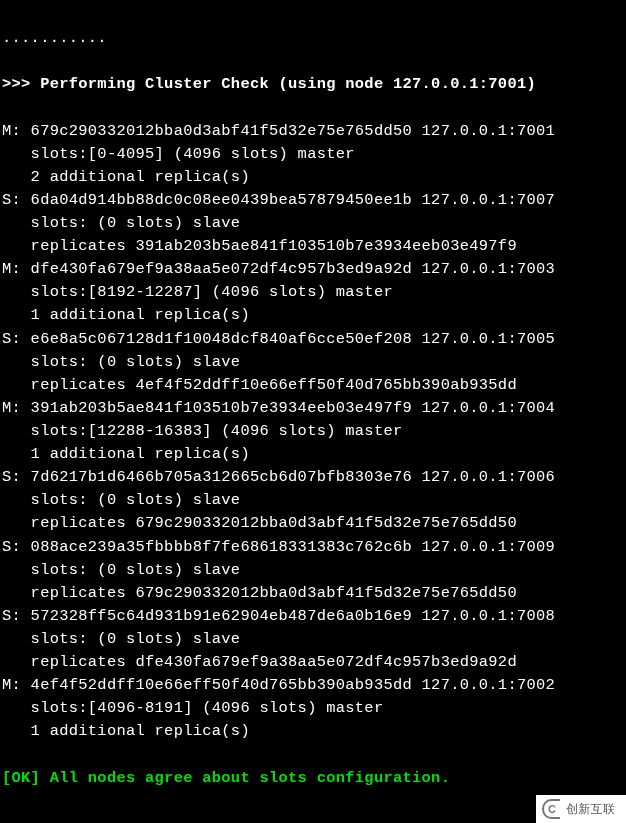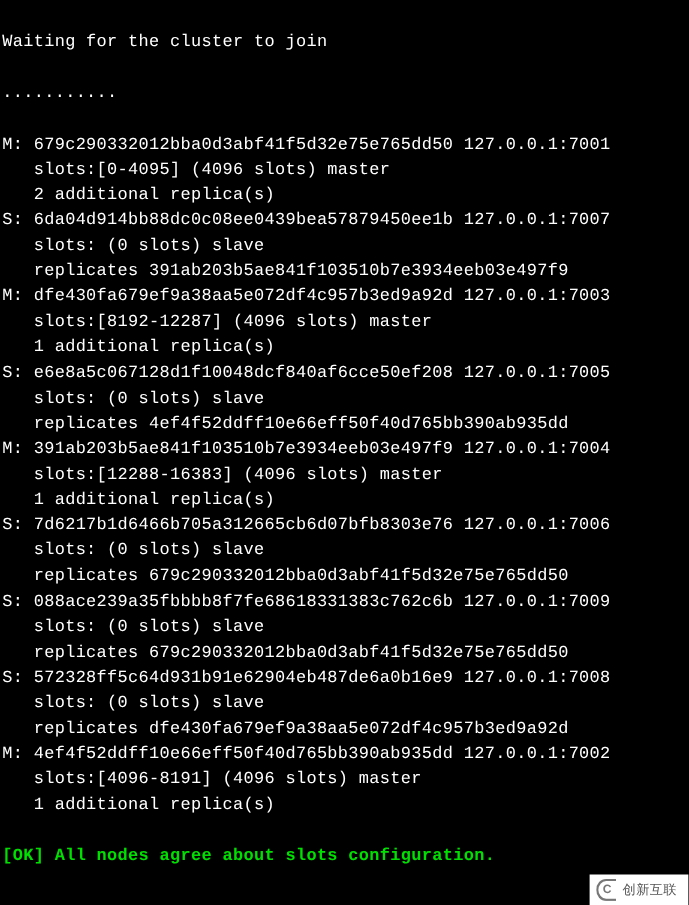--- a/index.html
+++ b/index.html
@@ -52,22 +52,22 @@
   font-weight: bold;
   font-size: 11px;
   color: #777;
   margin-right: 4px;
 }
 </style>
 </head>
 <body>
 
 <div class="terminal">
-<span class="line">Waiting for the cluster to join</span>
 <span class="line">...........</span>
+<span class="line bold">&gt;&gt;&gt; Performing Cluster Check (using node 127.0.0.1:7001)</span>
 <div id="nodes"><span class="line">M: 679c290332012bba0d3abf41f5d32e75e765dd50 127.0.0.1:7001</span><span class="line">   slots:[0-4095] (4096 slots) master</span><span class="line">   2 additional replica(s)</span><span class="line">S: 6da04d914bb88dc0c08ee0439bea57879450ee1b 127.0.0.1:7007</span><span class="line">   slots: (0 slots) slave</span><span class="line">   replicates 391ab203b5ae841f103510b7e3934eeb03e497f9</span><span class="line">M: dfe430fa679ef9a38aa5e072df4c957b3ed9a92d 127.0.0.1:7003</span><span class="line">   slots:[8192-12287] (4096 slots) master</span><span class="line">   1 additional replica(s)</span><span class="line">S: e6e8a5c067128d1f10048dcf840af6cce50ef208 127.0.0.1:7005</span><span class="line">   slots: (0 slots) slave</span><span class="line">   replicates 4ef4f52ddff10e66eff50f40d765bb390ab935dd</span><span class="line">M: 391ab203b5ae841f103510b7e3934eeb03e497f9 127.0.0.1:7004</span><span class="line">   slots:[12288-16383] (4096 slots) master</span><span class="line">   1 additional replica(s)</span><span class="line">S: 7d6217b1d6466b705a312665cb6d07bfb8303e76 127.0.0.1:7006</span><span class="line">   slots: (0 slots) slave</span><span class="line">   replicates 679c290332012bba0d3abf41f5d32e75e765dd50</span><span class="line">S: 088ace239a35fbbbb8f7fe68618331383c762c6b 127.0.0.1:7009</span><span class="line">   slots: (0 slots) slave</span><span class="line">   replicates 679c290332012bba0d3abf41f5d32e75e765dd50</span><span class="line">S: 572328ff5c64d931b91e62904eb487de6a0b16e9 127.0.0.1:7008</span><span class="line">   slots: (0 slots) slave</span><span class="line">   replicates dfe430fa679ef9a38aa5e072df4c957b3ed9a92d</span><span class="line">M: 4ef4f52ddff10e66eff50f40d765bb390ab935dd 127.0.0.1:7002</span><span class="line">   slots:[4096-8191] (4096 slots) master</span><span class="line">   1 additional replica(s)</span></div>
 <span class="line bold green">[OK] All nodes agree about slots configuration.</span>
 
 
 
 
 </div>
 
 <div class="watermark">
   <span class="c-logo">C</span>

